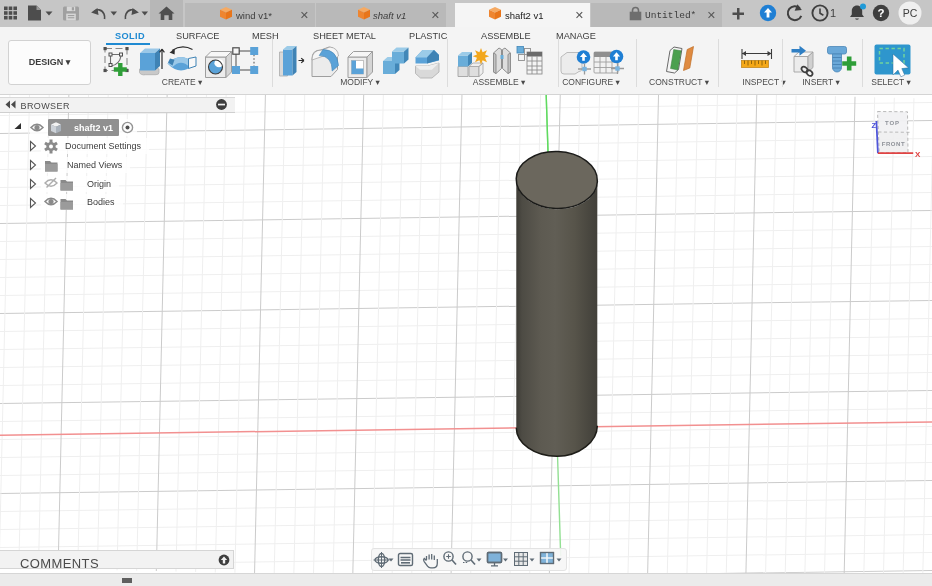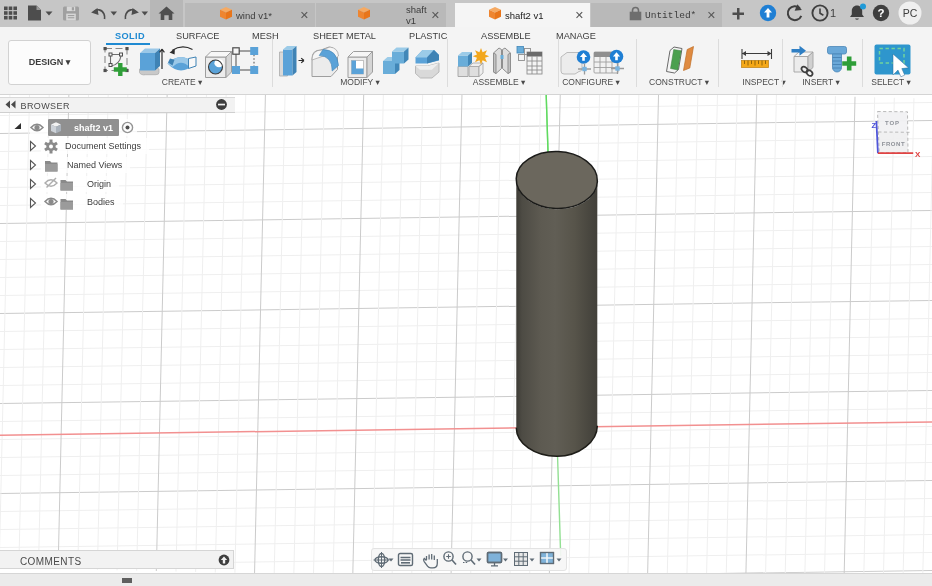--- a/index.html
+++ b/index.html
@@ -18,21 +18,21 @@
 #designbtn { left:8px; top:40px; width:83px; height:45px; background:#fcfcfc; border:1px solid #d2d2d2; border-radius:3px; font-size:9px; font-weight:bold; color:#3c3c3c; text-align:center; line-height:43px; }
 .rtab { top:31px; font-size:9.2px; color:#3c3c3c; }
 .rtab.active { color:#1f8ad2; font-weight:bold; letter-spacing:0.4px; }
 #solidline { left:106px; top:16px; width:44px; height:2px; background:#1f8ad2; }
 .glabel { top:50px; font-size:8.5px; color:#4a4a4a; white-space:nowrap; }
 .gdiv { top:12px; width:1px; height:48px; background:#dcdcdc; }
 
 #bheader { left:0; top:97px; width:235px; height:16px; background:#f2f2f2; border-top:1px solid #d9d9d9; border-bottom:1px solid #cfcfcf; font-size:9px; color:#4a4a4a; }
 .brow { height:16px; display:inline-flex; align-items:center; background:rgba(255,255,255,0.82); font-size:9px; color:#3c3c3c; white-space:nowrap; }
 
-#comments { left:0; top:550px; width:234px; height:19px; background:#f2f2f2; border:1px solid #d5d5d5; border-left:none; font-size:10px; color:#4a4a4a; }
+#comments { left:0; top:550px; width:234px; height:19px; background:#f2f2f2; border:1px solid #d5d5d5; border-left:none; font-size:13px; color:#4a4a4a; }
 #navbar { left:371px; top:548px; width:196px; height:23px; background:rgba(246,246,246,0.92); border-radius:3px; border:1px solid #e3e3e3; }
 #bottomstrip { left:0; top:573px; width:932px; height:13px; background:#ebebeb; border-top:1px solid #d6d6d6; }
 #bottommark { left:122px; top:578px; width:10px; height:5px; background:#5f5f5f; }
 </style>
 </head>
 <body>
 <div id="stage">
 
 <svg class="abs" id="canvas" style="left:0;top:95px;" width="932" height="478" viewBox="0 95 932 478">
   <defs>
@@ -204,21 +204,21 @@
   <text x="881" y="17.2" font-size="11.5" font-weight="bold" fill="#ffffff" text-anchor="middle">?</text>
   <circle cx="910" cy="13" r="11.5" fill="#efefef"></circle>
   <text x="910" y="17" font-size="10.5" fill="#3f3f3f" text-anchor="middle">PC</text>
 </svg>
 
 <div class="abs tab" id="tab1" style="left:185px; width:130px;">
       <span style="margin-left:51px;text-align:center;">wind v1*</span>
       <span class="x">✕</span>
     </div>
 <div class="abs tab" id="tab2" style="left:316px; width:130px;">
-      <span style="margin-left:90px;">shaft v1</span>
+      <span style="margin-left:57px;font-style:italic;">shaft v1</span>
       <span class="x">✕</span>
     </div>
 <div class="abs tab" id="tab3" style="left:455px; width:135px;">
       <span style="margin-left:50px;">shaft2 v1</span>
       <span class="x">✕</span>
     </div>
 <div class="abs tab" id="tab4" style="left:591px; width:131px;">
       <span style="margin-left:54px;font-family:Liberation Mono, monospace;">Untitled*</span>
       <span class="x">✕</span>
     </div>

